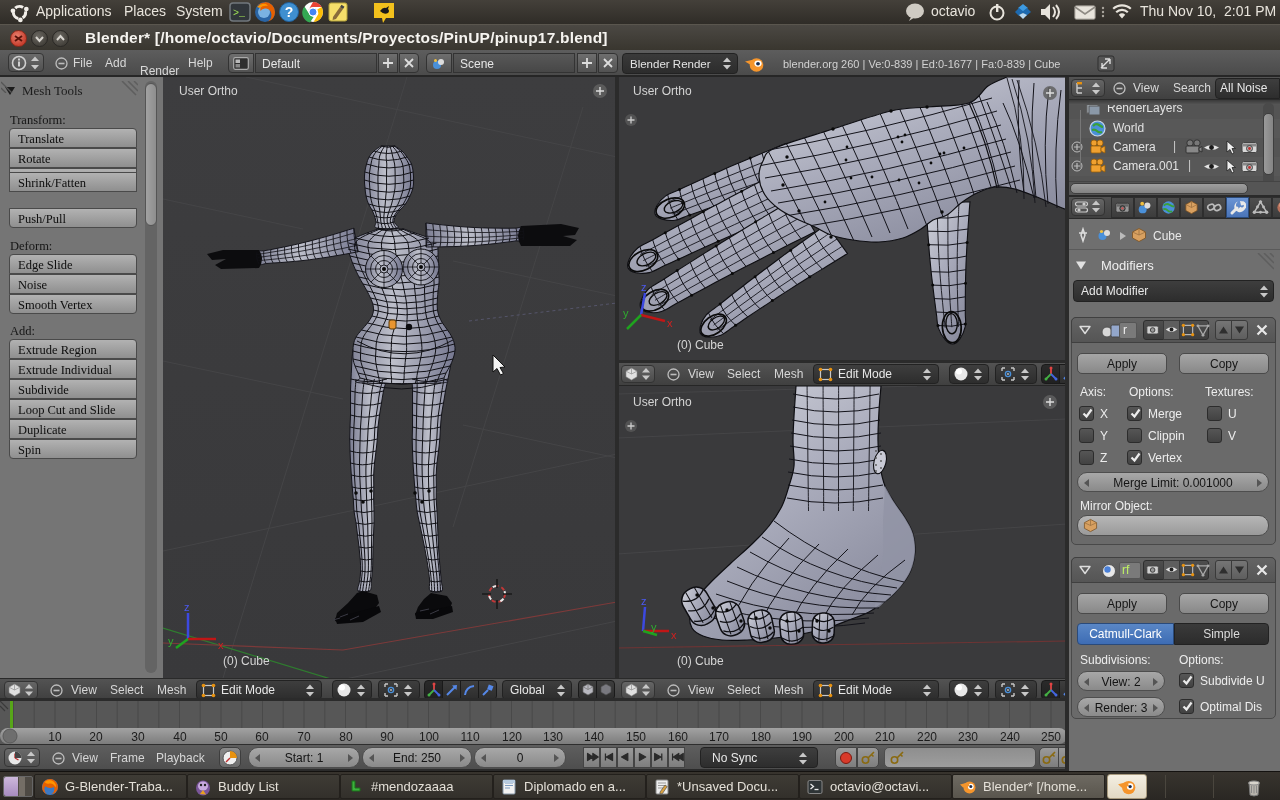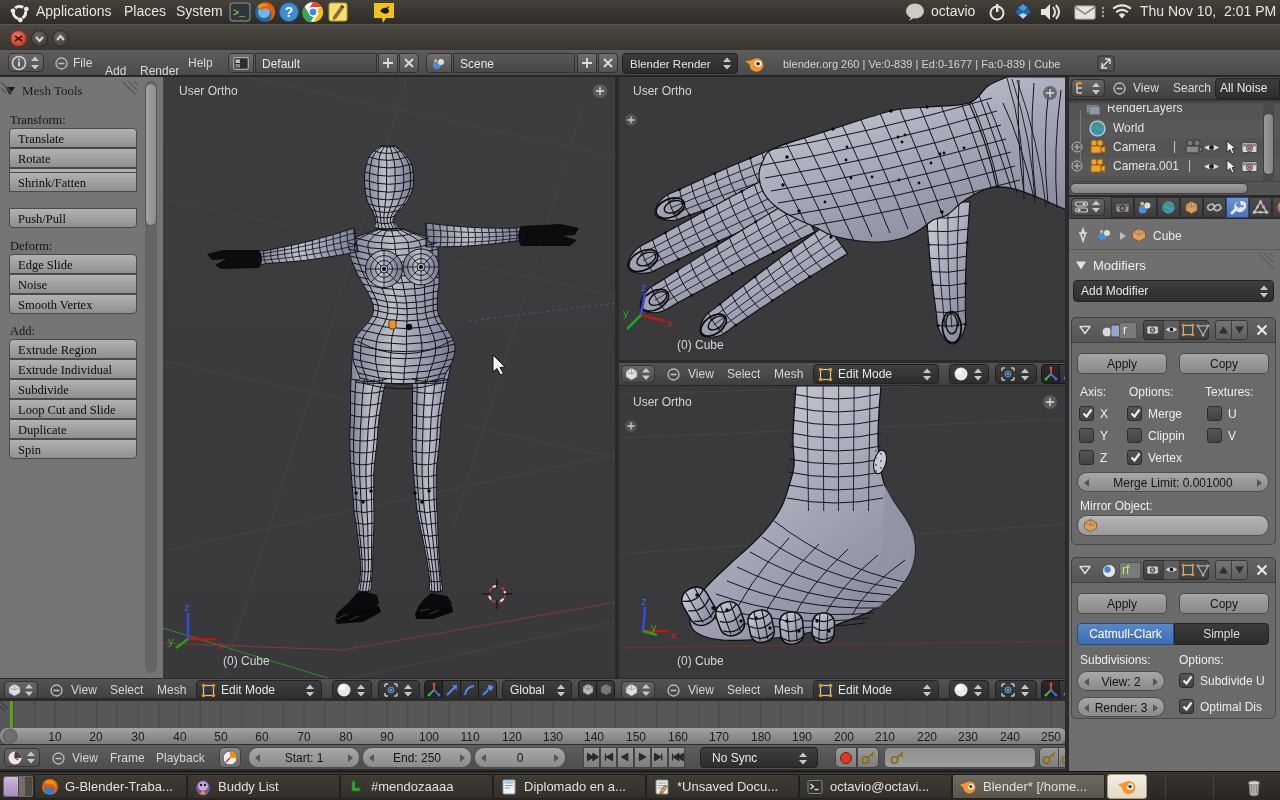--- a/index.html
+++ b/index.html
@@ -129,38 +129,39 @@
       <path d="M4 4 l7 5 M11 4 l-7 5" stroke="#5a140b" stroke-width="2"></path>
     </svg>
   <div class="wbtn" style="left:31px;background:radial-gradient(circle at 40% 35%,#6b6862,#45423c 70%);border:1px solid #2a2825"></div>
   <svg class="abs" style="left:32px;top:7px" width="15" height="13" viewBox="0 0 15 13">
       <path d="M4 5 l3.5 4 3.5-4" stroke="#d8d5cf" stroke-width="2" fill="none"></path>
     </svg>
   <div class="wbtn" style="left:52px;background:radial-gradient(circle at 40% 35%,#6b6862,#45423c 70%);border:1px solid #2a2825"></div>
   <svg class="abs" style="left:53px;top:7px" width="15" height="13" viewBox="0 0 15 13">
       <path d="M4 8 l3.5-4 3.5 4" stroke="#d8d5cf" stroke-width="2" fill="none"></path>
     </svg>
+  <span class="title">Blender* [/home/octavio/Documents/Proyectos/PinUP/pinup17.blend]</span>
 </div>
 <div id="infoheader" class="abs">
   <div class="abs" style="left:8px;top:3px;width:36px;height:19px;border-radius:4px;background:linear-gradient(#6a6a6a,#515151);border:1px solid #353535"></div>
   <svg class="abs" style="left:11px;top:5px" width="16" height="16" viewBox="0 0 16 16">
       <circle cx="8" cy="8" r="6.5" fill="none" stroke="#cfcfcf" stroke-width="1.6"></circle>
       <rect x="7" y="6.5" width="2" height="5" fill="#cfcfcf"></rect>
       <rect x="7" y="3.5" width="2" height="2" fill="#cfcfcf"></rect>
     </svg>
   <svg class="abs" style="left:30px;top:5px" width="10" height="16" viewBox="0 0 10 16">
       <path d="M1 6 5 1.5 9 6z" fill="#c8c8c8"></path>
       <path d="M1 10 5 14.5 9 10z" fill="#c8c8c8"></path>
     </svg>
   <svg class="abs" style="left:55px;top:7px" width="13" height="13" viewBox="0 0 13 13">
       <circle cx="6.5" cy="6.5" r="5.5" fill="none" stroke="#bdbdbd" stroke-width="1.3"></circle>
       <rect x="3.5" y="5.7" width="6" height="1.6" fill="#bdbdbd"></rect>
     </svg>
   <span class="abs" style="left:73px;top:6px">File</span>
-  <span class="abs" style="left:105px;top:14px">Add</span>
+  <span class="abs" style="left:105px;top:6px">Add</span>
   <span class="abs" style="left:140px;top:14px">Render</span>
   <span class="abs" style="left:188px;top:6px">Help</span>
 
   <div class="abs" style="left:228px;top:3px;width:26px;height:20px;border-radius:4px 0 0 4px;background:linear-gradient(#6e6e6e,#525252);border:1px solid #333"></div>
   <svg class="abs" style="left:233px;top:7px" width="16" height="13" viewBox="0 0 16 13">
       <rect x="0.7" y="0.7" width="14.6" height="11.6" rx="1.5" fill="#2e2e2e" stroke="#aaa" stroke-width="1.2"></rect>
       <rect x="2.5" y="2.5" width="4.5" height="3.5" fill="#bbb"></rect>
       <rect x="2.5" y="7" width="4.5" height="3.5" fill="#888"></rect>
     </svg>
   <div class="abs" style="left:255px;top:3px;width:122px;height:20px;background:linear-gradient(#585858,#474747);border:1px solid #333;color:#e6e6e6;padding:3px 0 0 6px">Default</div>
@@ -1375,21 +1376,21 @@
     </svg>
     <svg class="abs" style="left:64px;top:150px" width="16" height="16" viewBox="0 0 16 16">
       <path d="M8,1.5 14.5,5 V11 L8,14.5 1.5,11 V5z" fill="#d8a060" stroke="#7a5020" stroke-width="0.8"></path>
       <path d="M8,1.5 V8 M8,8 14.5,5 M8,8 1.5,5" stroke="#9a7040" stroke-width="0.8" fill="none"></path>
     </svg>
     <span class="abs" style="left:86px;top:152px;color:#e8e8e8">Cube</span>
     <div class="abs" style="left:0;top:172px;width:213px;height:1px;background:#5a5a5a"></div>
     <svg class="abs" style="left:8px;top:182px" width="12" height="12" viewBox="0 0 12 12">
       <path d="M1,2.5 H11 L6,10.5z" fill="#e2e2e2"></path>
     </svg>
-    <span class="abs" style="left:26px;top:181px;color:#efefef;font-size:13px">Modifiers</span>
+    <span class="abs" style="left:34px;top:181px;color:#efefef;font-size:13px">Modifiers</span>
     <svg class="abs" style="left:185px;top:176px" width="22" height="20" viewBox="0 0 22 20">
       <path d="M6,0 L22,16 M12,0 L22,10 M18,0 L22,4" stroke="#5e5e5e" stroke-width="1.5"></path>
     </svg>
     <div class="abs" style="left:6px;top:203px;width:201px;height:22px;border-radius:4px;background:linear-gradient(#3e3e3e,#2d2d2d);border:1px solid #222"></div>
     <span class="abs" style="left:14px;top:207px;color:#e8e8e8">Add Modifier</span>
     <svg class="abs" style="left:192px;top:207px" width="10" height="15" viewBox="0 0 10 15">
       <path d="M1 6 5 1.5 9 6z" fill="#c8c8c8"></path>
       <path d="M1 9 5 13.5 9 9z" fill="#c8c8c8"></path>
     </svg>
     <div class="abs" style="left:4px;top:240px;width:205px;height:228px;border:1px solid #494949;border-radius:5px;background:#6a6a6a"></div>

